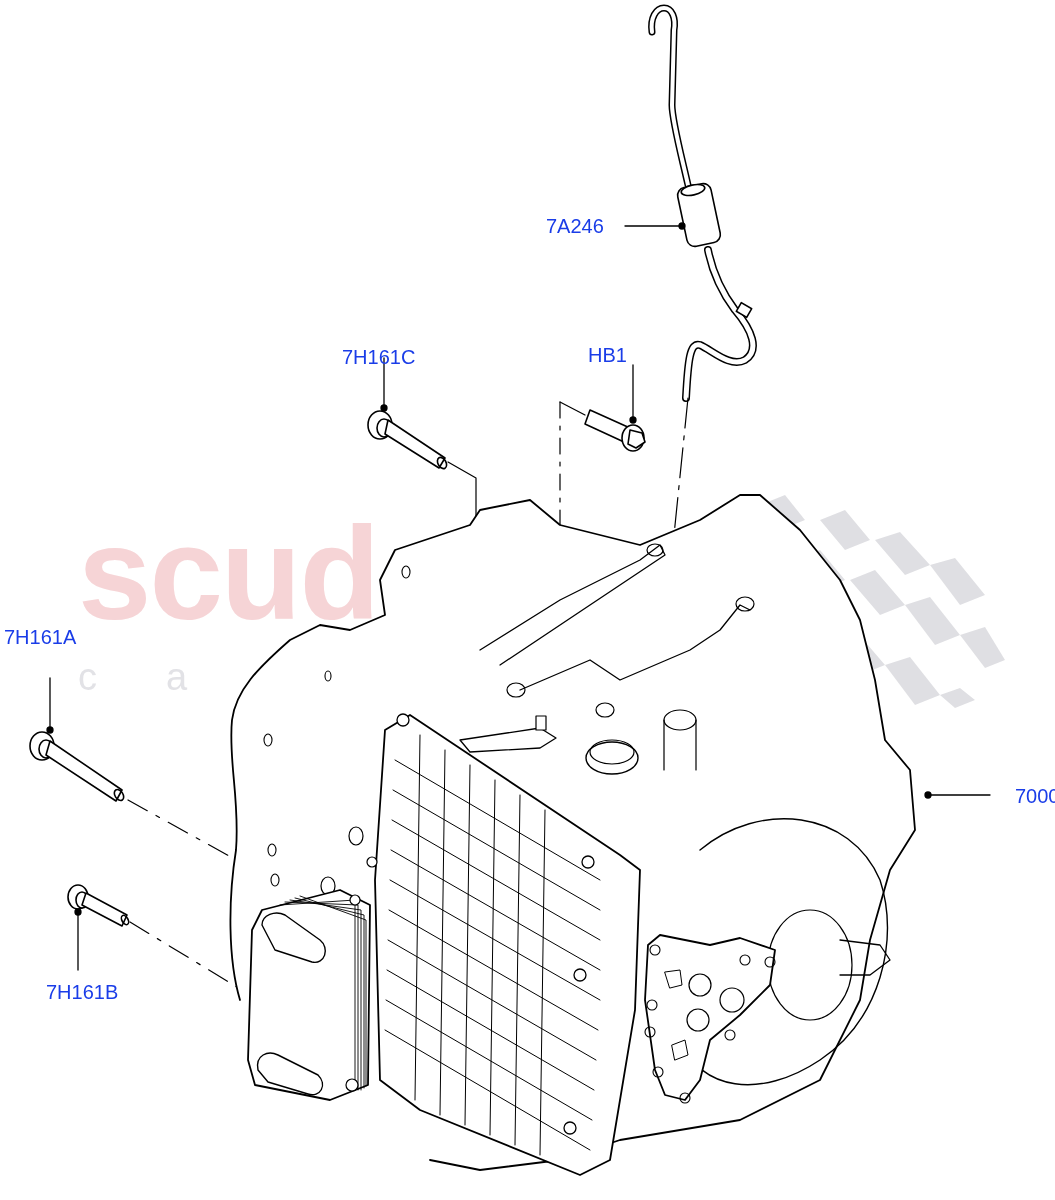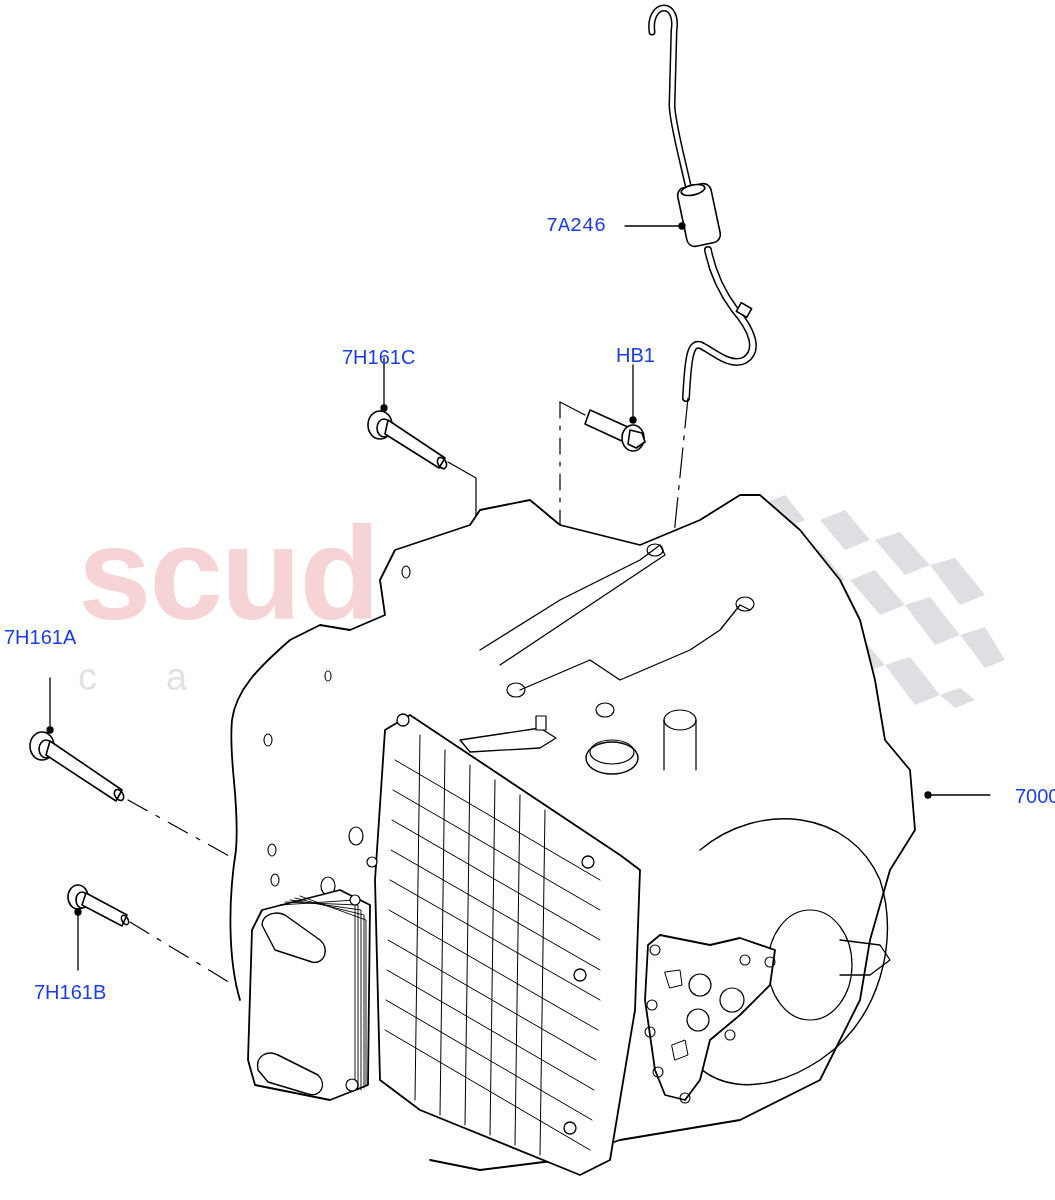--- a/index.html
+++ b/index.html
@@ -178,20 +178,20 @@
       <circle cx="633" cy="420" r="3" fill="#000"></circle>
       <line x1="50" y1="678" x2="50" y2="730"></line>
       <circle cx="50" cy="730" r="3" fill="#000"></circle>
       <line x1="78" y1="912" x2="78" y2="970"></line>
       <circle cx="78" cy="912" r="3" fill="#000"></circle>
       <line x1="928" y1="795" x2="990" y2="795"></line>
       <circle cx="928" cy="795" r="3" fill="#000"></circle>
     </g>
   </svg>
 
-  <div class="callout" style="left:546px;top:216px;font-family:Liberation Mono, monospace;">7A246</div>
+  <div class="callout" style="left:546px;top:216px;">7A246</div>
   <div class="callout" style="left:342px;top:347px;">7H161C</div>
-  <div class="callout" style="left:616px;top:345px;">HB1</div>
+  <div class="callout" style="left:588px;top:345px;">HB1</div>
   <div class="callout" style="left:4px;top:627px;">7H161A</div>
-  <div class="callout" style="left:34px;top:982px;">7H161B</div>
+  <div class="callout" style="left:46px;top:982px;">7H161B</div>
   <div class="callout" style="left:995px;top:786px;margin-left:20px;">7000</div>
 
 </div>
 
 </body></html>

